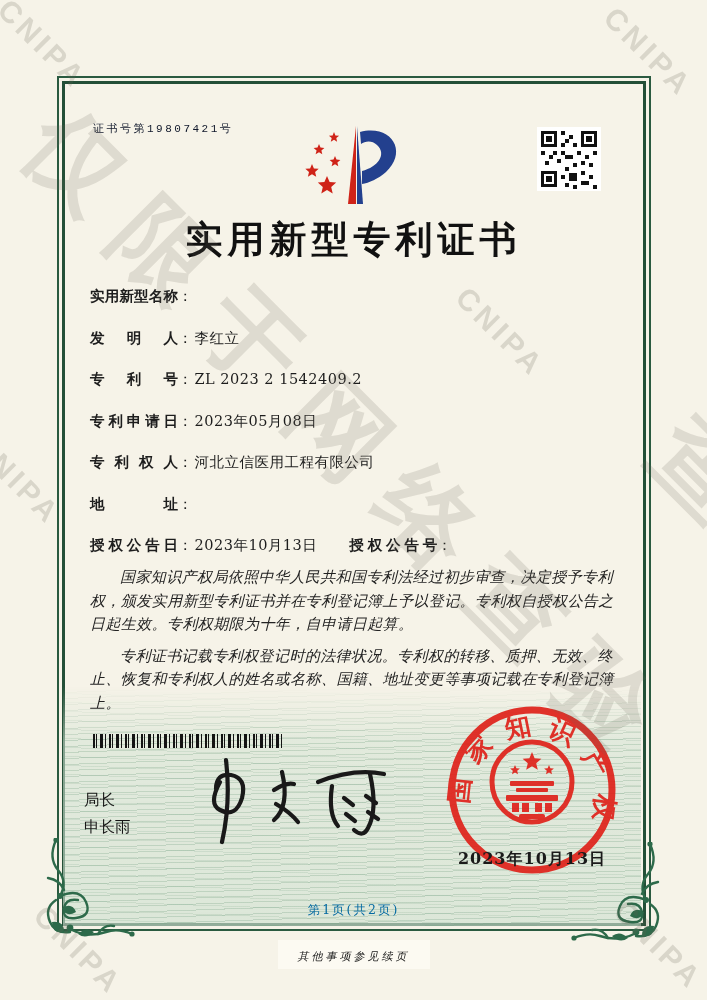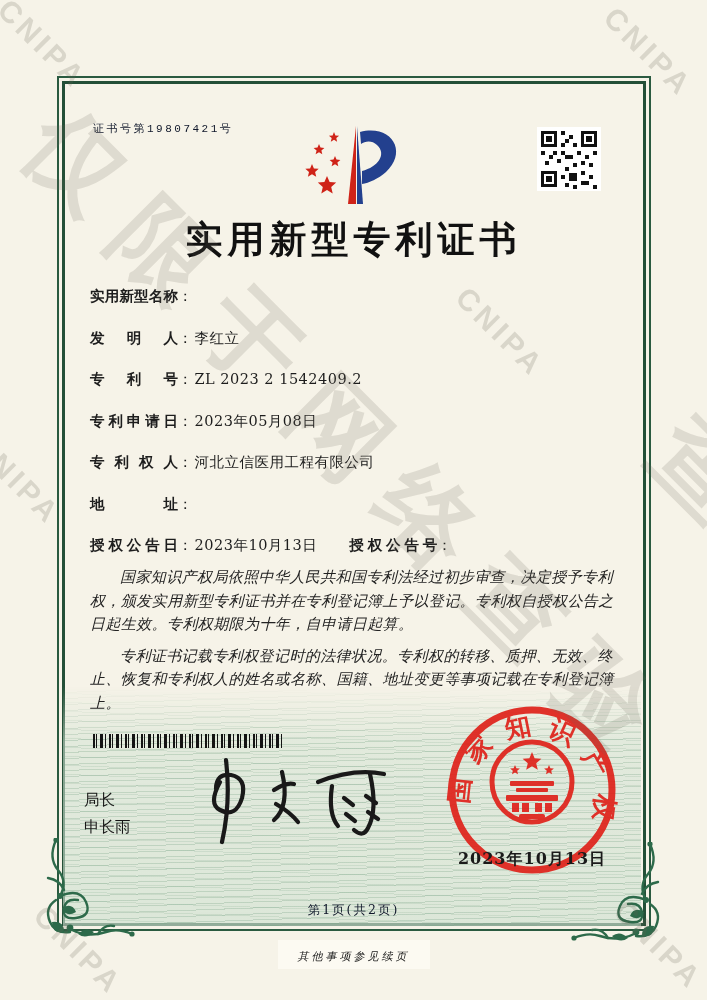--- a/index.html
+++ b/index.html
@@ -57,21 +57,21 @@
 
   .seal{position:absolute;left:444px;top:702px;z-index:5;}
   .seal-date{position:absolute;left:452px;top:849px;width:160px;text-align:center;z-index:5;
     font-size:16px;color:#1a1a1a;letter-spacing:1px;font-weight:700;}
 
   .flourish{position:absolute;z-index:3;}
   .flourish.left{left:38px;top:838px;}
   .flourish.right{left:568px;top:842px;transform:scaleX(-1);}
 
   .page-info{position:absolute;left:0;top:902px;width:707px;text-align:center;z-index:4;
-    font-size:12.5px;letter-spacing:2px;color:#0f172a;}
+    font-size:12.5px;letter-spacing:2px;color:#0369a1;}
   .note-box{position:absolute;left:50%;top:940px;transform:translateX(-50%);z-index:4;
     background:rgba(252,250,242,.95);padding:5px 20px;}
   .note-text{font-size:11px;font-style:italic;letter-spacing:3px;color:#1b1b1b;}
 </style>
 </head>
 <body>
 
 <div class="page">
 
   <div class="band"></div>

